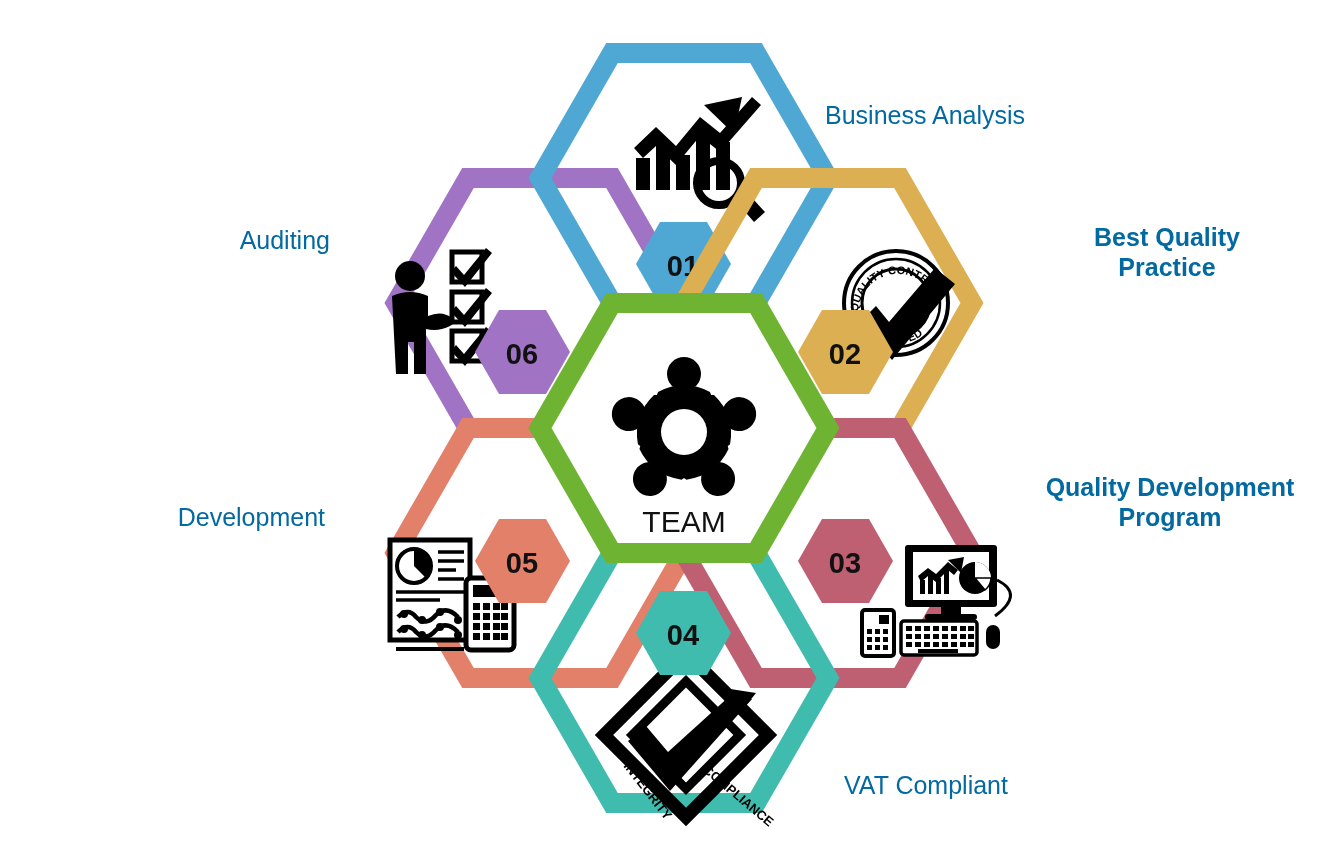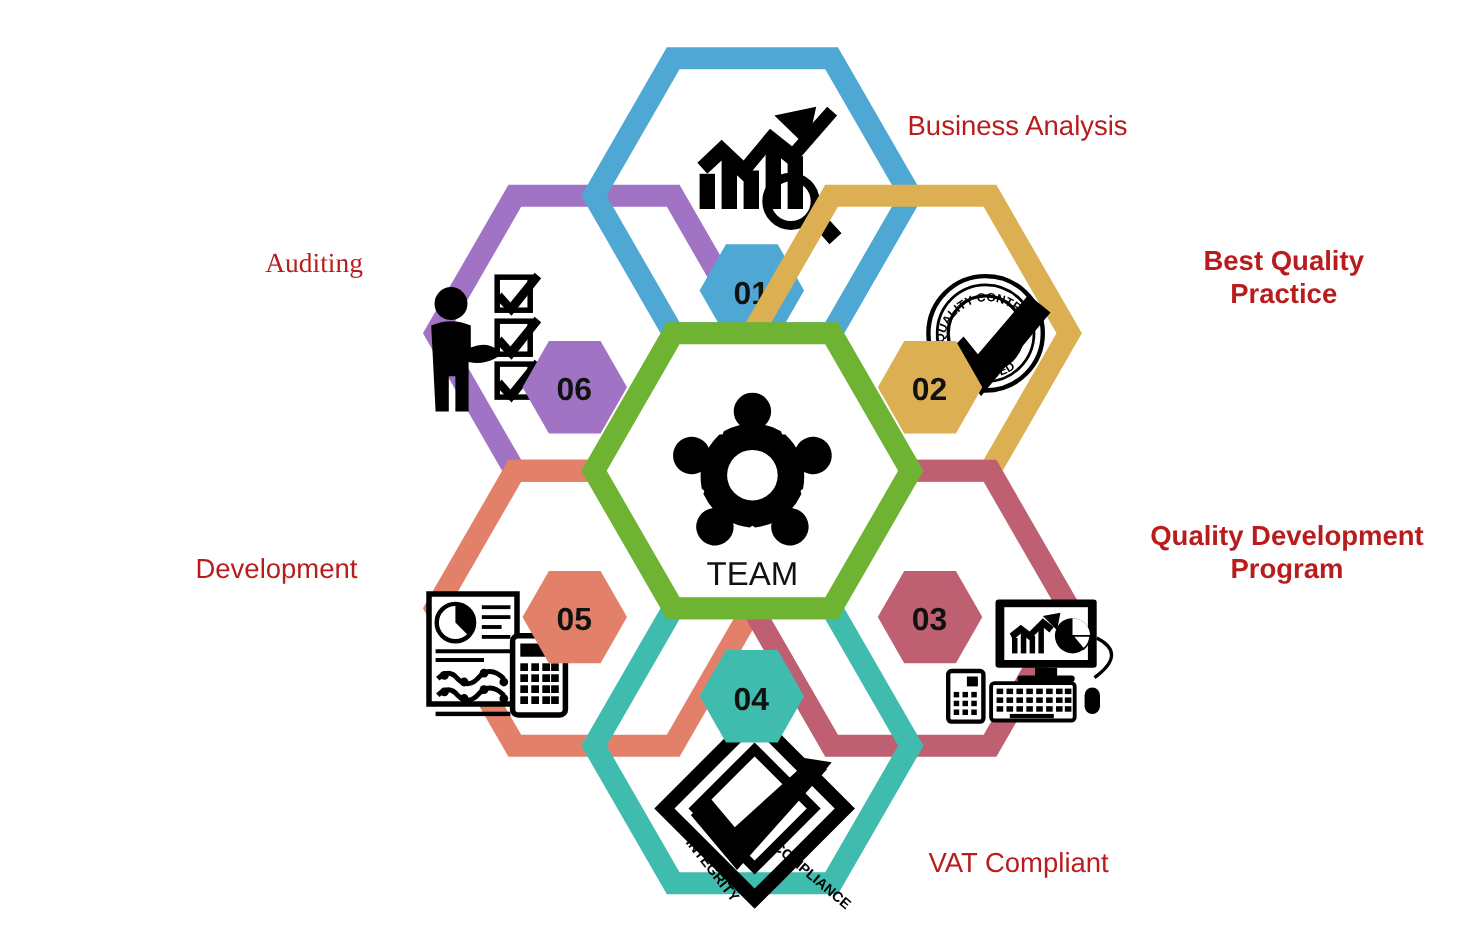--- a/index.html
+++ b/index.html
@@ -16,21 +16,21 @@
   }
   #infographic {
     position: absolute;
     left: 0;
     top: 0;
     width: 1337px;
     height: 856px;
   }
   .hex-label {
     position: absolute;
-    color: #b91c1c;
+    color: #0369a1;
     font-family: "Liberation Sans", sans-serif;
     font-size: 25px;
     line-height: 30px;
     white-space: pre-line;
   }
   .lbl-bold { font-weight: bold; }
   .lbl-reg  { font-weight: normal; }
   .lbl-center { text-align: center; }
   .lbl-right { text-align: right; }
   .lbl-left { text-align: left; }
@@ -291,13 +291,13 @@
 <div class="hex-label lbl-bold lbl-center" style="left:1022px; top:222px; width:290px;">Best Quality
 Practice</div>
 
 <div class="hex-label lbl-bold lbl-center" style="left:1020px; top:472px; width:300px;">Quality Development
 Program</div>
 
 <div class="hex-label lbl-reg lbl-left" style="left:844px; top:770px; width:300px;">VAT Compliant</div>
 
 <div class="hex-label lbl-reg lbl-right" style="left:20px; top:502px; width:305px;">Development</div>
 
-<div class="hex-label lbl-reg lbl-right" style="left:20px; top:225px; width:310px;font-family:Liberation Serif, serif;">Auditing</div>
+<div class="hex-label lbl-reg lbl-right" style="left:20px; top:225px; width:310px;">Auditing</div>
 
 </body></html>

